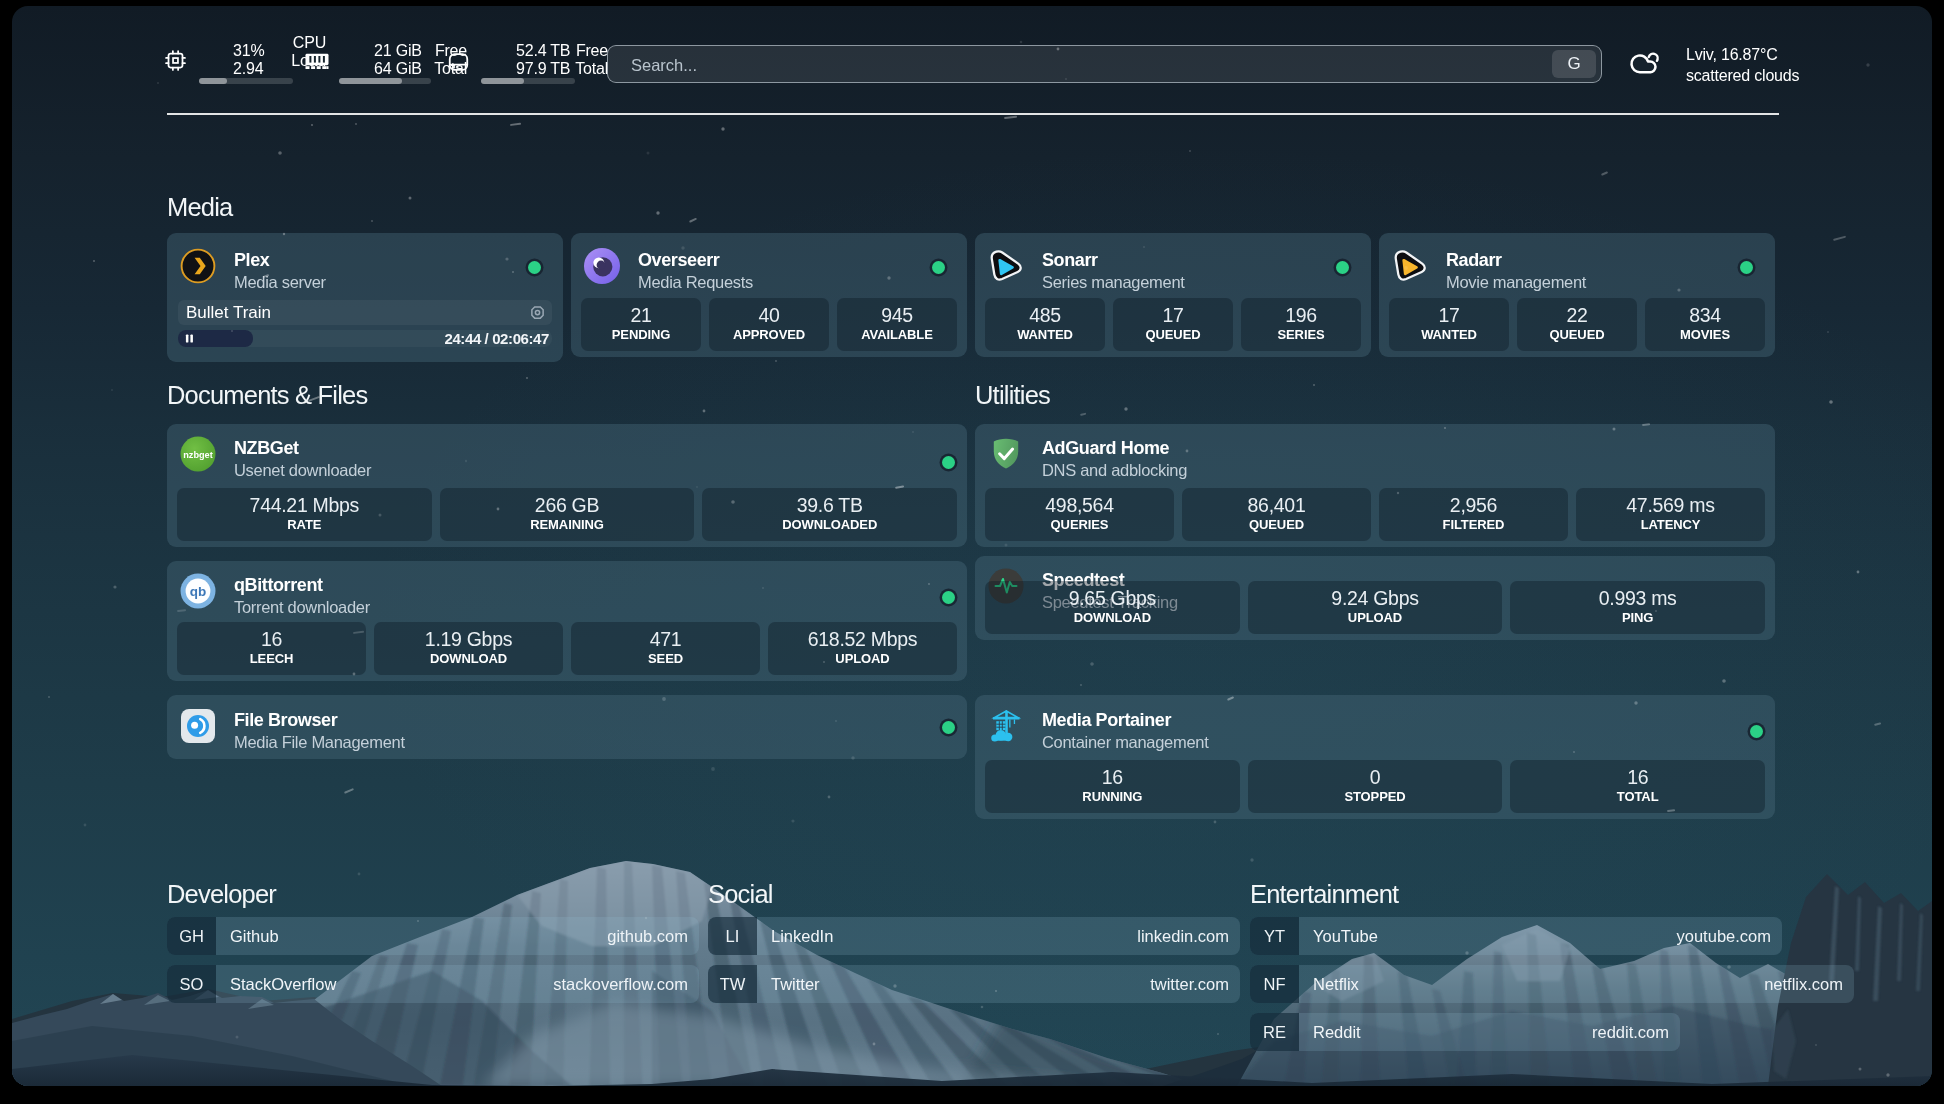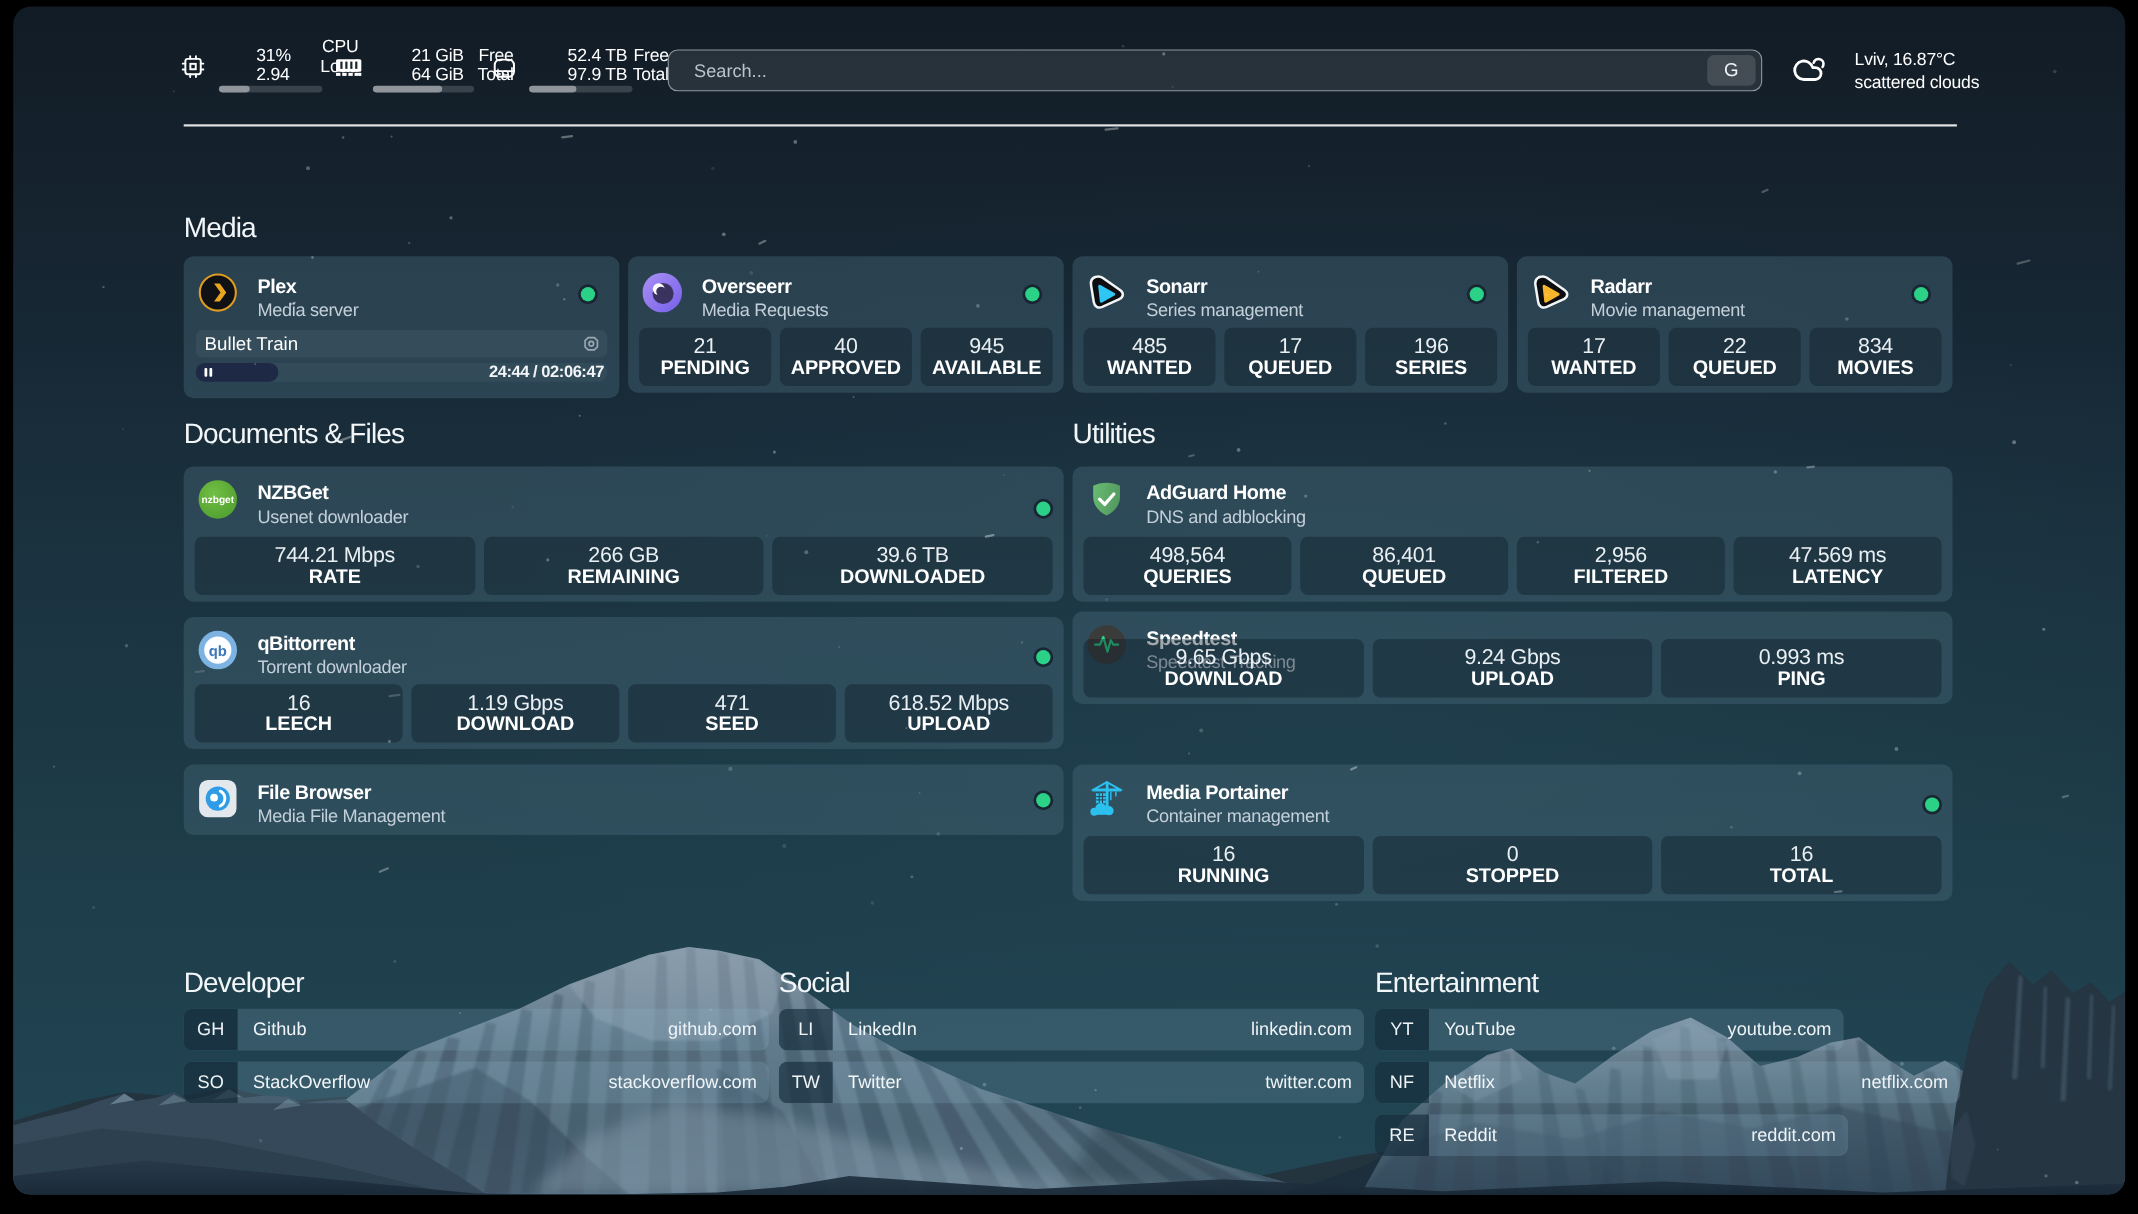--- a/index.html
+++ b/index.html
@@ -28,21 +28,21 @@
 .card { position:absolute; background:rgba(72,106,122,0.42); border-radius:9px; }
 .hdr { position:absolute; left:13px; top:13px; display:flex; align-items:flex-start; }
 .hico { width:36px; height:36px; flex:0 0 36px; }
 .htx { margin-left:18px; padding-top:0px; }
 .htx .t { color:#fff; font-size:18px; line-height:24px; font-weight:700; letter-spacing:-0.4px; }
 .htx .s { color:#c4d0d9; font-size:16.5px; line-height:21px; letter-spacing:-0.3px; }
 .dot { position:absolute; width:13px; height:13px; border-radius:50%; background:#2bd186; box-shadow:0 0 0 2.5px rgba(22,33,46,0.85); }
 .stats { position:absolute; left:10px; right:10px; bottom:6px; height:53px; display:flex; gap:8px; }
 .stat { flex:1; background:rgba(10,24,34,0.38); border-radius:7px; text-align:center; padding-top:6px; }
 .stat .num { color:#e9eff3; font-size:19.5px; line-height:22px; letter-spacing:-0.3px; }
-.stat .lbl { color:#fff; font-size:18px; line-height:17px; font-weight:700; letter-spacing:-0.1px; }
+.stat .lbl { color:#fff; font-size:13px; line-height:17px; font-weight:700; letter-spacing:-0.1px; }
 
 
 .mrow { position:absolute; left:11px; right:11px; top:67px; height:25px; background:rgba(255,255,255,0.05); border-radius:6px; }
 .mrow .mt { position:absolute; left:8px; top:2px; color:#fff; font-size:17px; line-height:21px; }
 .prow { position:absolute; left:11px; right:11px; top:97px; height:17px; background:rgba(255,255,255,0.04); border-radius:8px; }
 .pfill { position:absolute; left:0; top:0; width:75px; height:17px; background:#1d2945; border-radius:8px; }
 .ptime { position:absolute; right:3px; top:0px; color:#f2f5f8; font-size:15px; font-weight:700; line-height:17px; letter-spacing:-0.4px; }
 
 
 .bk { position:absolute; height:38px; border-radius:8px; overflow:hidden; background:rgba(150,192,212,0.19); }
@@ -540,26 +540,26 @@
     <div class="bk" style="left:696px;top:911px;width:532px">
         <div class="ab">LI</div>
         <div class="nm">LinkedIn</div>
         <div class="ur">linkedin.com</div>
       </div>
     <div class="bk" style="left:696px;top:959px;width:532px">
         <div class="ab">TW</div>
         <div class="nm">Twitter</div>
         <div class="ur">twitter.com</div>
       </div>
-    <div class="bk" style="left:1238px;top:911px;width:426px">
+    <div class="bk" style="left:1238px;top:911px;width:532px">
         <div class="ab">YT</div>
         <div class="nm">YouTube</div>
         <div class="ur">youtube.com</div>
       </div>
-    <div class="bk" style="left:1238px;top:959px;width:532px">
+    <div class="bk" style="left:1238px;top:959px;width:604px">
         <div class="ab">NF</div>
         <div class="nm">Netflix</div>
         <div class="ur">netflix.com</div>
       </div>
     <div class="bk" style="left:1238px;top:1007px;width:430px">
         <div class="ab">RE</div>
         <div class="nm">Reddit</div>
         <div class="ur">reddit.com</div>
       </div>
   </div>

